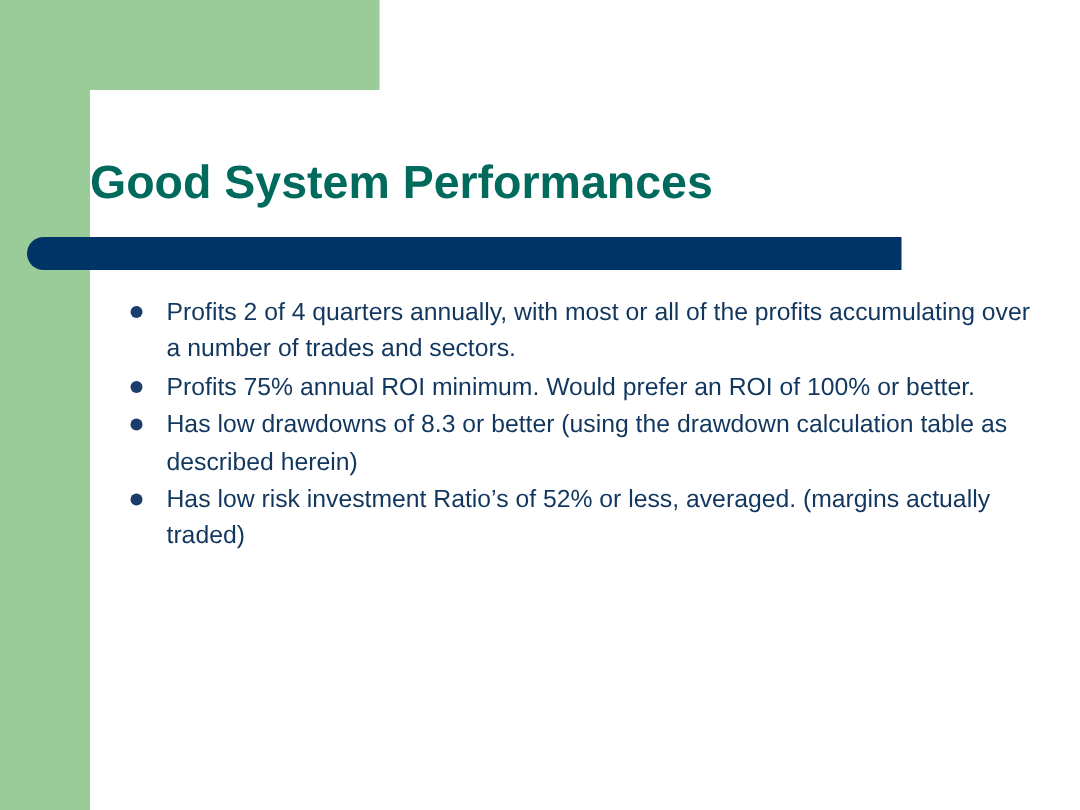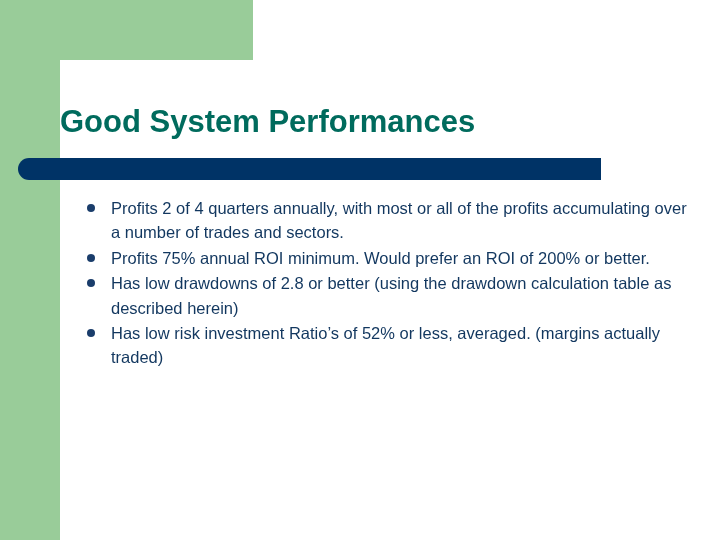--- a/index.html
+++ b/index.html
@@ -119,25 +119,25 @@
 
   <div class="accent-bar"></div>
 
   <ul class="bullet-list">
     <li class="bullet-item">
       <span class="bullet-marker"></span>
       <span class="bullet-text">Profits 2 of 4 quarters annually, with most or all of the profits accumulating over a number of trades and sectors.</span>
     </li>
     <li class="bullet-item">
       <span class="bullet-marker"></span>
-      <span class="bullet-text">Profits 75% annual ROI minimum. Would prefer an ROI of 200% or better.</span>
+      <span class="bullet-text">Profits 75% annual ROI minimum. Would prefer an ROI of 100% or better.</span>
     </li>
     <li class="bullet-item">
       <span class="bullet-marker"></span>
-      <span class="bullet-text">Has low drawdowns of 2.8 or better (using the drawdown calculation table as described herein)</span>
+      <span class="bullet-text">Has low drawdowns of 8.3 or better (using the drawdown calculation table as described herein)</span>
     </li>
     <li class="bullet-item">
       <span class="bullet-marker"></span>
       <span class="bullet-text">Has low risk investment Ratio’s of 52% or less, averaged. (margins actually traded)</span>
     </li>
   </ul>
 
 </div>
 
 </body></html>

